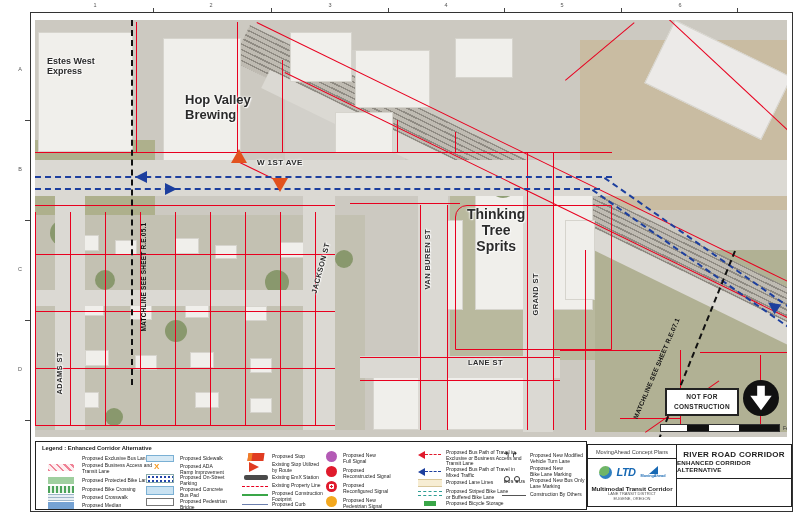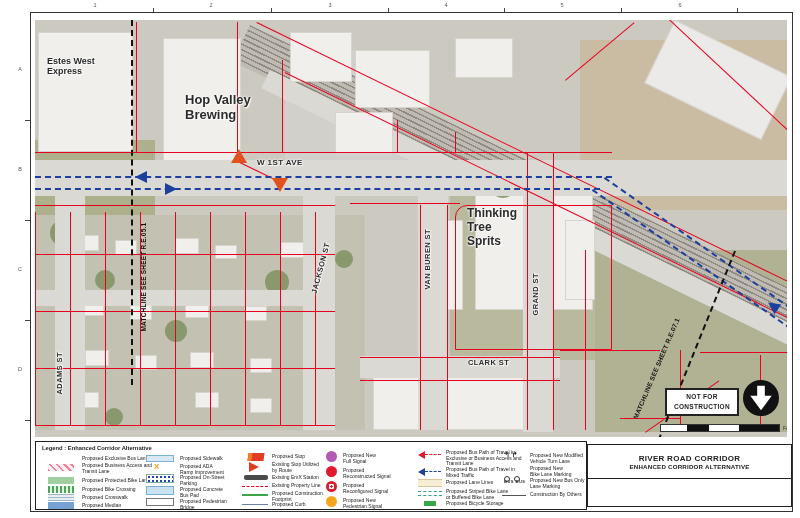--- a/index.html
+++ b/index.html
@@ -195,28 +195,28 @@
 
     <div class="abs" style="left:96px;top:0;width:0;height:365px;border-left:2px dashed #111;"></div>
     <div class="mltext" style="left:28px;top:228px;width:160px;transform:rotate(-90deg);">MATCHLINE SEE SHEET R.E.05.1</div>
     <div class="mline" style="left:700px;top:230px;width:214px;transform:rotate(112deg);transform-origin:left center;border-top-width:2.5px;"></div>
     <div class="mltext" style="left:600px;top:395px;width:170px;transform:rotate(-67deg);transform-origin:left center;">MATCHLINE SEE SHEET R.E.07.1</div>
 
     <div class="maplabel" style="left:12px;top:36px;font-size:9px;">Estes West
 Express</div>
     <div class="maplabel" style="left:120px;top:72px;font-size:13px;margin-left:30px;">Hop Valley
 Brewing</div>
-    <div class="maplabel" style="left:432px;top:186px;font-size:12px;">Thinking
+    <div class="maplabel" style="left:432px;top:186px;font-size:14px;text-align:center;">Thinking
 Tree
 Sprits</div>
     <div class="maplabel street" style="left:222px;top:138px;font-size:8px;">W 1ST AVE</div>
     <div class="maplabel street" style="left:253px;top:235px;width:70px;transform:rotate(-75deg);">JACKSON ST</div>
     <div class="maplabel street" style="left:357px;top:230px;width:70px;transform:rotate(-90deg);">VAN BUREN ST</div>
     <div class="maplabel street" style="left:472px;top:263px;width:56px;transform:rotate(-90deg);">GRAND ST</div>
-    <div class="maplabel street" style="left:433px;top:338px;">CLARK ST</div>
+    <div class="maplabel street" style="left:433px;top:338px;">LANE ST</div>
     <div class="maplabel street" style="left:-3px;top:343px;width:54px;transform:rotate(-90deg);">ADAMS ST</div>
 
     <div id="nfc" style="left:630px;top:368px;width:62px;">NOT FOR
 CONSTRUCTION</div>
 
     <div class="abs" style="left:708px;top:360px;width:36px;height:36px;border-radius:50%;background:#111;display:flex;align-items:center;justify-content:center;">
       <svg width="24" height="26" viewBox="0 0 30 34">
           <path d="M10 1 H20 V14 H29 L15 33 L1 14 H10 Z" fill="#fff"></path>
         </svg>
     </div>
@@ -322,20 +322,36 @@
     <div class="lt" style="left:494px;top:24px;">Proposed New
 Bike Lane Marking</div>
     <div class="lic" style="left:468px;top:37px;font-size:4px;font-weight:bold;color:#333;letter-spacing:.5px;"><span>BUS</span> <span>BUS</span></div>
     <div class="lt" style="left:494px;top:36px;">Proposed New Bus Only
 Lane Marking</div>
     <div class="lic" style="left:466px;top:53px;width:24px;border-top:1px solid #555;"></div>
     <div class="lt" style="left:494px;top:50px;">Construction By Others</div>
   </div>
 
   <div id="tblock">
+    <div id="tb-left">
+      <div id="tb-cp">MovingAhead Concept Plans</div>
+      <div id="tb-logos">
+        <div class="globe"></div>
+        <div class="ltdtext">LTD</div>
+        <div class="mamark">
+          <div class="matri"></div>
+          <div class="matext">MovingAhead</div>
+        </div>
+      </div>
+      <div id="tb-org">
+        <div class="n">Multimodal Transit Corridor</div>
+        <div class="s">LANE TRANSIT DISTRICT</div>
+        <div class="s">EUGENE, OREGON</div>
+      </div>
+    </div>
     <div id="tb-right">
       <div id="tb-title">
         <div class="t1">RIVER ROAD CORRIDOR</div>
         <div class="t2">ENHANCED CORRIDOR ALTERNATIVE</div>
       </div>
     </div>
   </div>
 
 </div>
 

